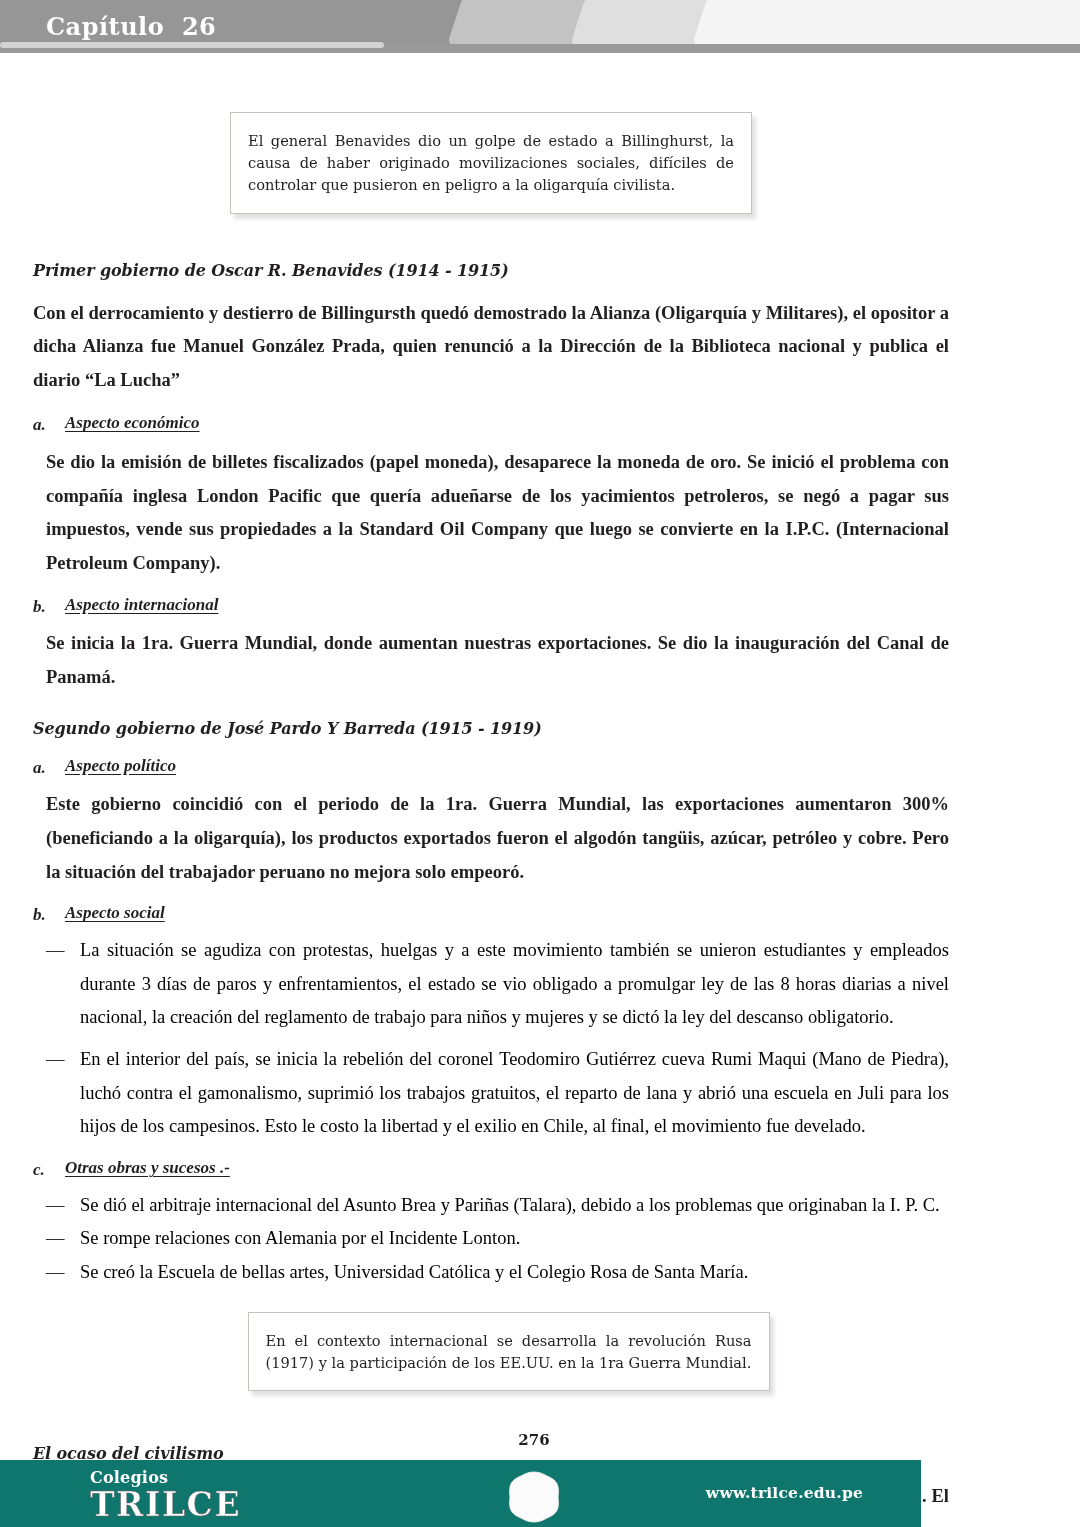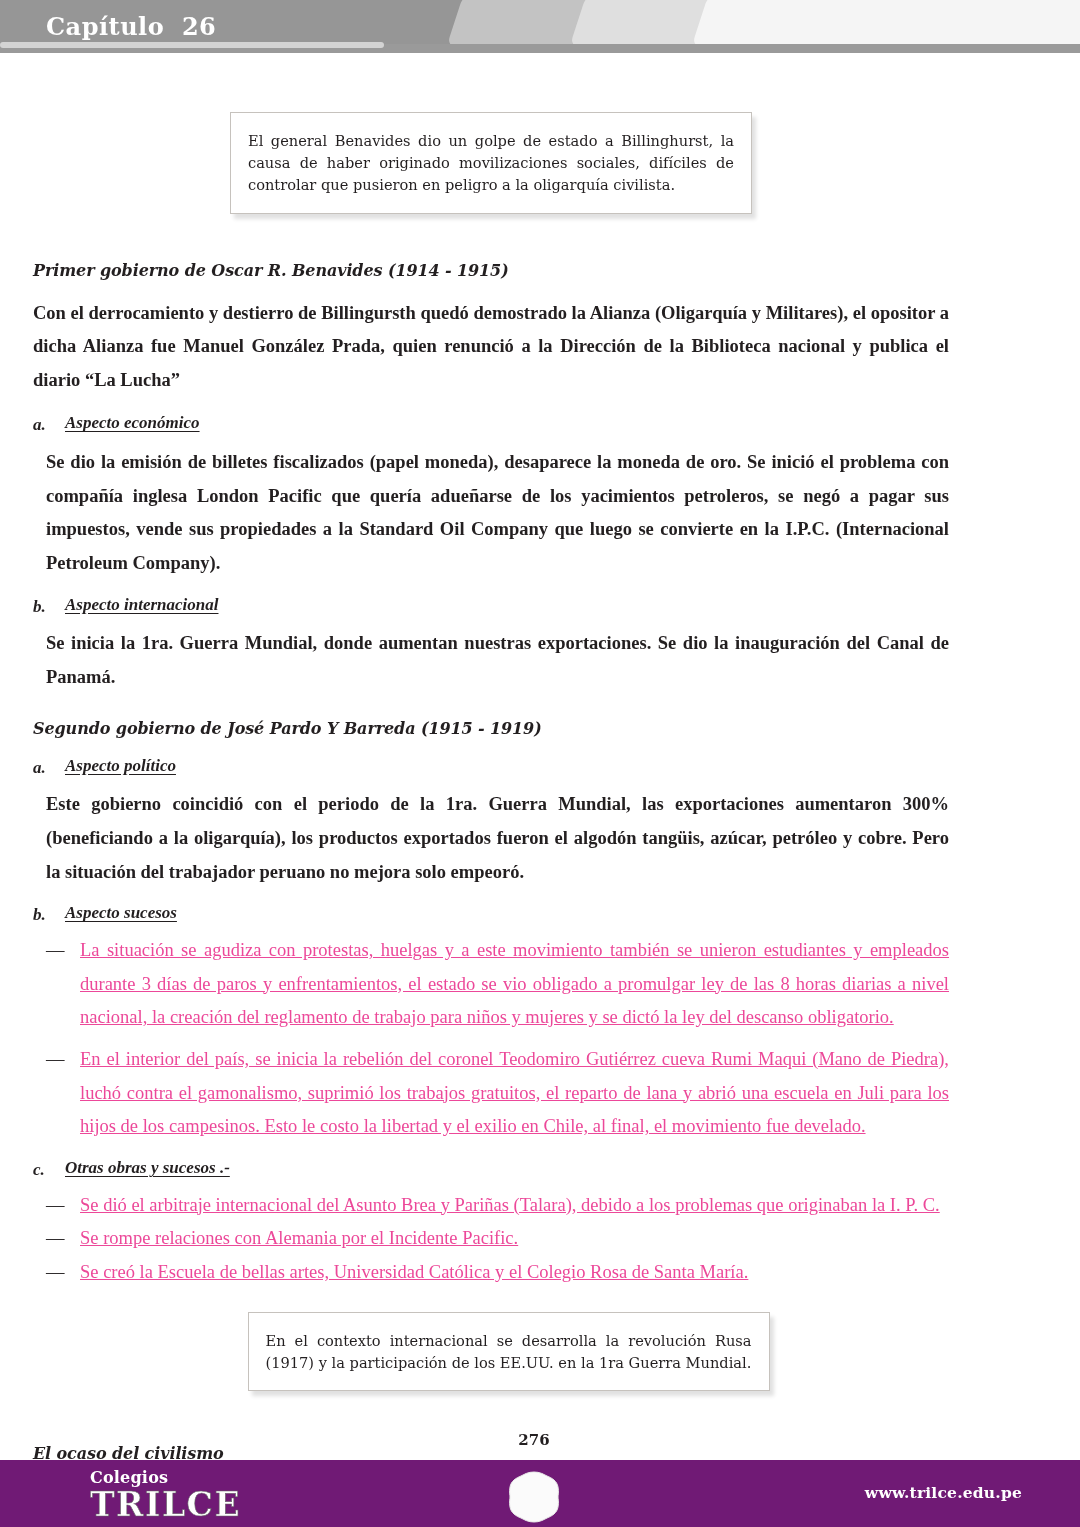--- a/index.html
+++ b/index.html
@@ -172,32 +172,31 @@
     width: 34px;
     font-size: 18.5px;
     line-height: 1.82;
     color: #231f20;
   }
   .dash-body {
     flex: 1 1 auto;
     font-size: 18.5px;
     line-height: 1.82;
     text-align: justify;
-    color: #ec4899;
-    text-decoration: underline;
+    color: #000000;
   }
   .dash-body.tight { text-align: left; }
 
   
   .page-footer {
     position: absolute;
     bottom: 0; left: 0;
-    width: 1080px;
+    width: 921px;
     height: 67px;
-    background: #701a75;
+    background: #0f766e;
   }
   .logo-block {
     position: absolute;
     left: 90px;
     top: 10px;
     color: #ffffff;
     font-family: "DejaVu Serif", "Liberation Serif", serif;
     line-height: 1;
   }
   .logo-colegios {
@@ -302,21 +301,21 @@
         <span class="ital-u">Aspecto político</span>
       </div>
     </div>
     <div class="sub-block" style="margin-top:8px;">
       <p class="para">Este gobierno coincidió con el periodo de la 1ra. Guerra Mundial, las exportaciones aumentaron 300% (beneficiando a la oligarquía), los productos exportados fueron el algodón tangüis, azúcar, petróleo y cobre. Pero la situación del trabajador peruano no mejora solo empeoró.</p>
     </div>
 
     <div class="lettered" style="margin-top:14px;">
       <div class="letter-mark">b.</div>
       <div class="letter-body">
-        <span class="ital-u">Aspecto sucesos </span>
+        <span class="ital-u">Aspecto social </span>
       </div>
     </div>
     <div class="sub-block" style="margin-top:6px;">
       <div class="dash-item">
         <div class="dash-mark">—</div>
         <div class="dash-body">La situación se agudiza con protestas, huelgas y a este movimiento también se unieron estudiantes y empleados durante 3 días de paros y enfrentamientos, el estado se vio obligado a promulgar ley de las 8 horas diarias a nivel nacional, la creación del reglamento de trabajo para niños y mujeres y se dictó la ley del descanso obligatorio.</div>
       </div>
       <div class="dash-item" style="margin-top:8px;">
         <div class="dash-mark">—</div>
         <div class="dash-body">En el interior del país, se inicia la rebelión del coronel Teodomiro Gutiérrez cueva Rumi Maqui (Mano de Piedra), luchó contra el gamonalismo, suprimió los trabajos gratuitos, el reparto de lana y abrió una escuela en Juli para los hijos de los campesinos. Esto le costo la libertad y el exilio en Chile, al final, el movimiento fue develado.</div>
@@ -329,21 +328,21 @@
         <span class="ital-u">Otras obras y sucesos .-</span>
       </div>
     </div>
     <div class="sub-block" style="margin-top:6px;">
       <div class="dash-item">
         <div class="dash-mark">—</div>
         <div class="dash-body">Se dió el arbitraje internacional del Asunto Brea y Pariñas (Talara), debido a los problemas que originaban la I. P. C.</div>
       </div>
       <div class="dash-item">
         <div class="dash-mark">—</div>
-        <div class="dash-body tight">Se rompe relaciones con Alemania por el Incidente Pacific.</div>
+        <div class="dash-body tight">Se rompe relaciones con Alemania por el Incidente Lonton.</div>
       </div>
       <div class="dash-item">
         <div class="dash-mark">—</div>
         <div class="dash-body tight">Se creó la Escuela de bellas artes, Universidad Católica y el Colegio Rosa de Santa María.</div>
       </div>
     </div>
   </div>
 
   <div class="callout-wrap" style="margin-top:22px;padding-left:35px;">
     <div class="callout">

